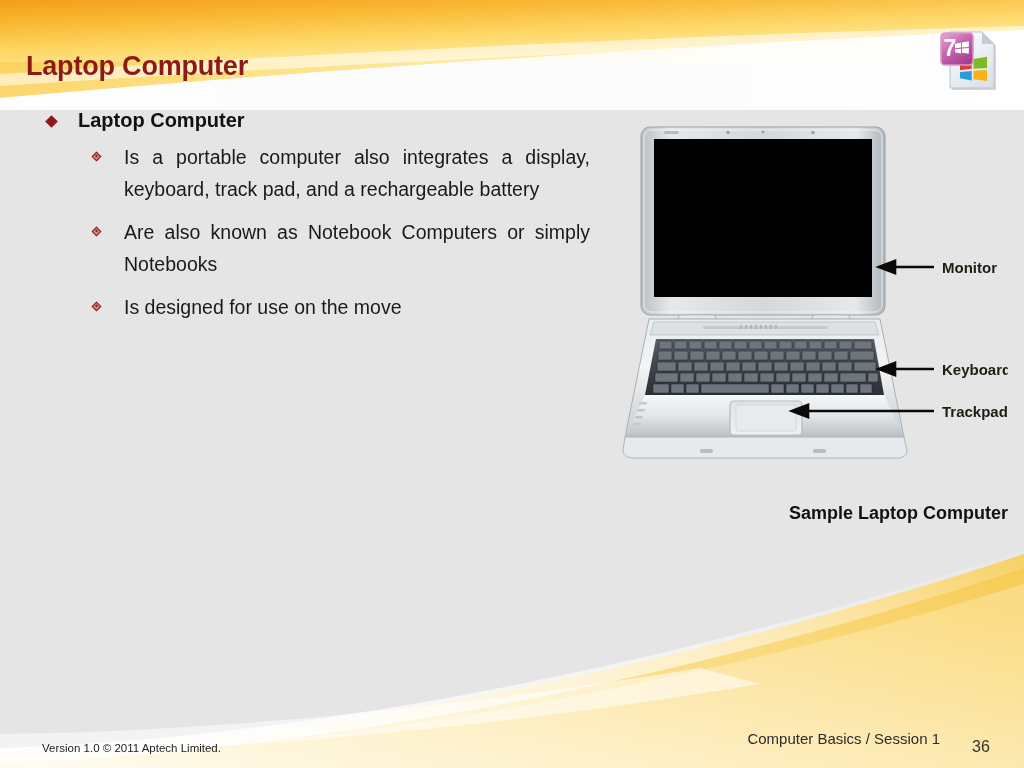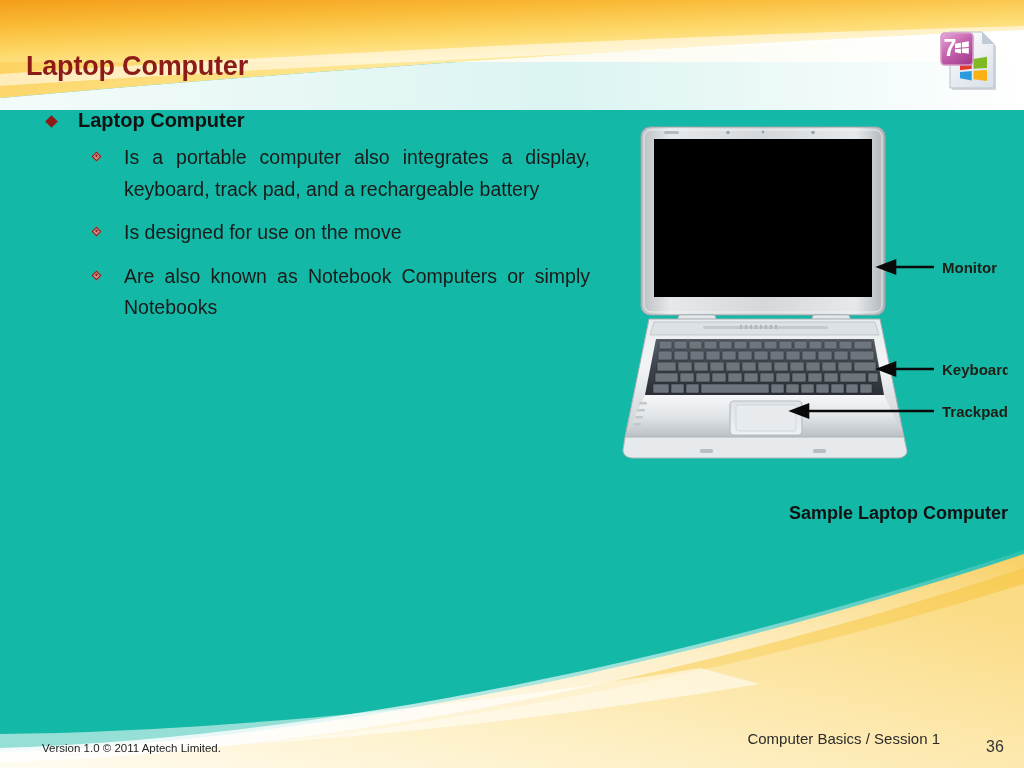--- a/index.html
+++ b/index.html
@@ -8,21 +8,21 @@
     background: #ffffff;
   }
   body {
     font-family: "Liberation Sans", sans-serif;
   }
   .slide {
     position: relative;
     width: 1024px;
     height: 768px;
     overflow: hidden;
-    background: #14b8a6;
+    background: #e5e5e5;
   }
 
   
   .header-band {
     position: absolute;
     left: 0; top: 0;
     width: 1024px;
     height: 110px;
     overflow: hidden;
     pointer-events: none;
@@ -151,21 +151,21 @@
   .footer-course {
     position: absolute;
     right: 84px;
     bottom: 21px;
     font-size: 15px;
     color: #2b2b2b;
     white-space: nowrap;
   }
   .footer-pagenum {
     position: absolute;
-    right: 11px;
+    right: 25px;
     bottom: 12px;
     font-size: 16px;
     color: #333333;
     width: 36px;
     text-align: center;
   }
 </style>
 </head>
 <body>
 
@@ -249,26 +249,26 @@
       <div class="b1-text">Laptop Computer</div>
     </div>
 
     <div class="bullet-l2">
       <span class="dia2"></span>
       <div class="b2-text">Is a portable computer also integrates a display, keyboard, track pad, and a rechargeable battery</div>
     </div>
 
     <div class="bullet-l2">
       <span class="dia2"></span>
-      <div class="b2-text">Is designed for use on the move</div>
+      <div class="b2-text">Are also known as Notebook Computers or simply Notebooks</div>
     </div>
 
     <div class="bullet-l2">
       <span class="dia2"></span>
-      <div class="b2-text">Are also known as Notebook Computers or simply Notebooks</div>
+      <div class="b2-text">Is designed for use on the move</div>
     </div>
 
   </div>
 
   <div class="figure">
     <svg class="laptop-svg" width="400" height="400" viewBox="0 0 400 400" xmlns="http://www.w3.org/2000/svg">
       <defs>
         <linearGradient id="lidG" x1="0" y1="0" x2="1" y2="0">
           <stop offset="0" stop-color="#B9BEC2"></stop>
           <stop offset="0.12" stop-color="#E6E9EB"></stop>

